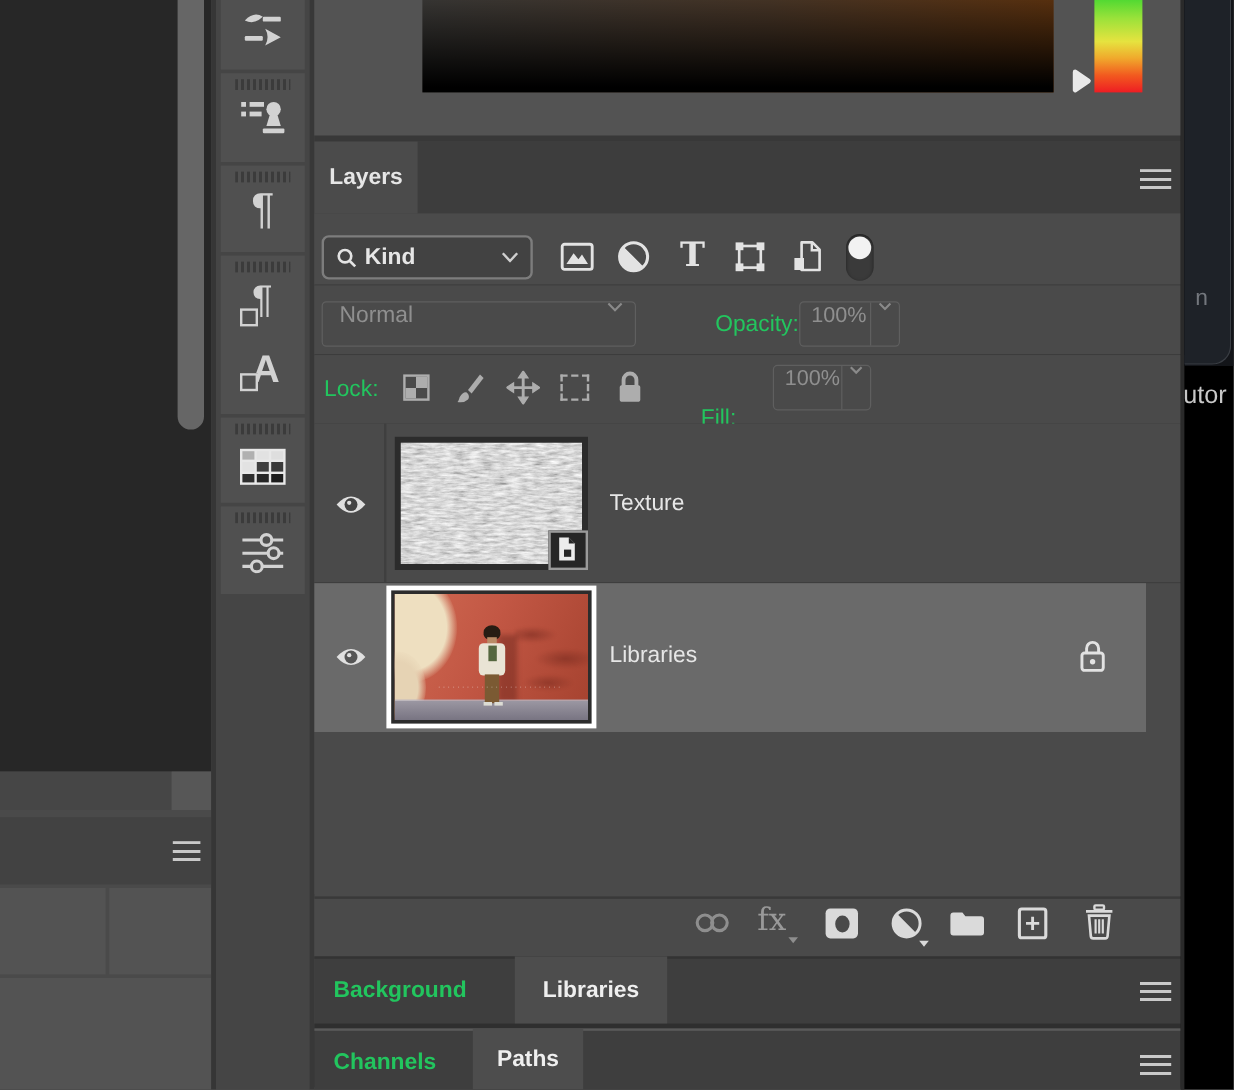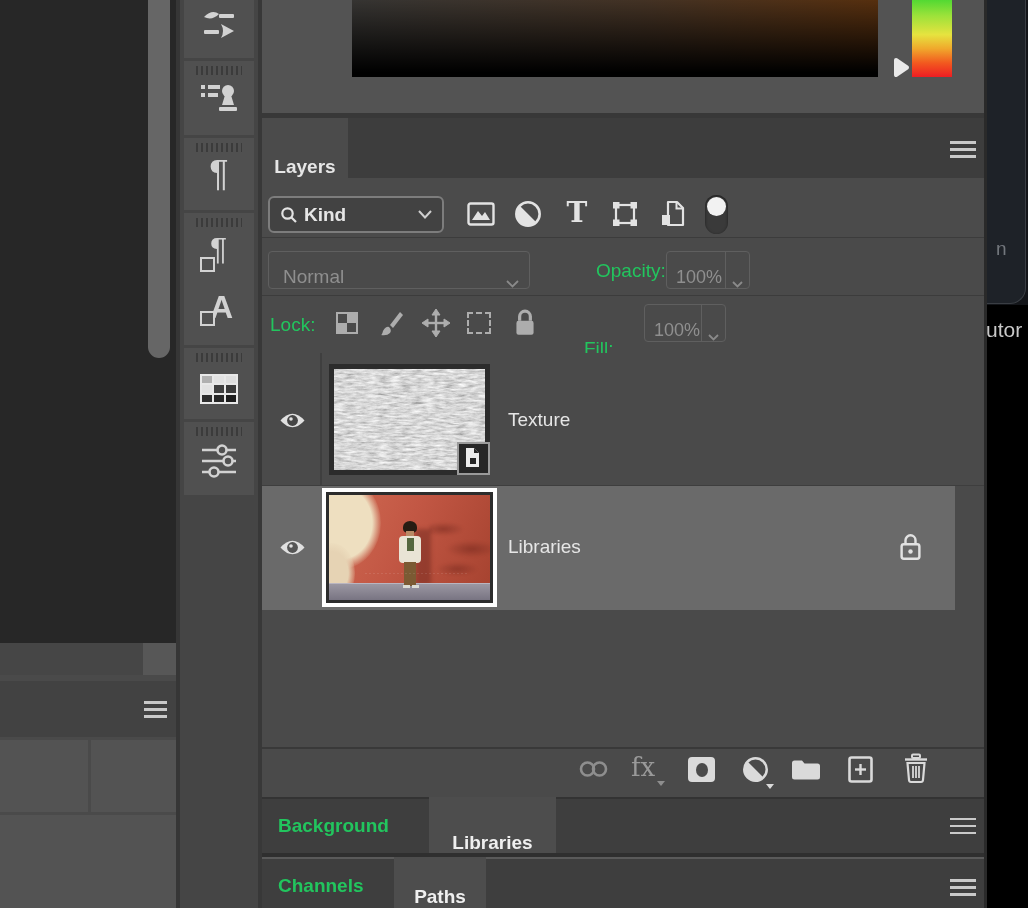--- a/index.html
+++ b/index.html
@@ -10,23 +10,23 @@
   .lbl{color:#e6e6e6;font-size:19px;}
   .dim{color:#22c55e;}
   .bold{font-weight:700;}
   .hamburger{width:26px;height:17px;
     background:repeating-linear-gradient(#c9c9c9 0 2.5px,transparent 2.5px 7px);}
   .grip{width:46px;height:9px;margin:0 auto;
     background:repeating-linear-gradient(90deg,#3b3b3b 0 2px,transparent 2px 5px);}
   .dockbtn{left:184px;width:70px;background:#505050;text-align:center;}
   .dockicon{color:#d2d2d2;}
   .ddfield{box-sizing:border-box;border:1px solid #5f5f5f;border-radius:4px;
-    display:flex;align-items:flex-end;color:#8f8f8f;font-size:18px;}
+    display:flex;align-items:flex-start;color:#8f8f8f;font-size:18px;}
   .vdivider{width:1px;background:#5f5f5f;align-self:stretch;}
-  .tab{display:flex;align-items:flex-end;justify-content:center;font-size:19px;font-weight:700;}
+  .tab{display:flex;align-items:center;justify-content:center;font-size:19px;font-weight:700;}
   .smallsq{width:11px;height:11px;border:2px solid #d2d2d2;background:#505050;display:inline-block;}
   .caret{width:0;height:0;border-left:4px solid transparent;border-right:4px solid transparent;
     border-top:5px solid #8e8e8e;}
 </style>
 </head>
 <body>
 
 <div class="ab" style="left:0;top:0;width:176px;height:643px;background:#272727;"></div>
 <div class="ab" style="left:148px;top:-22px;width:22px;height:380px;border-radius:11px;background:#666;"></div>
 

